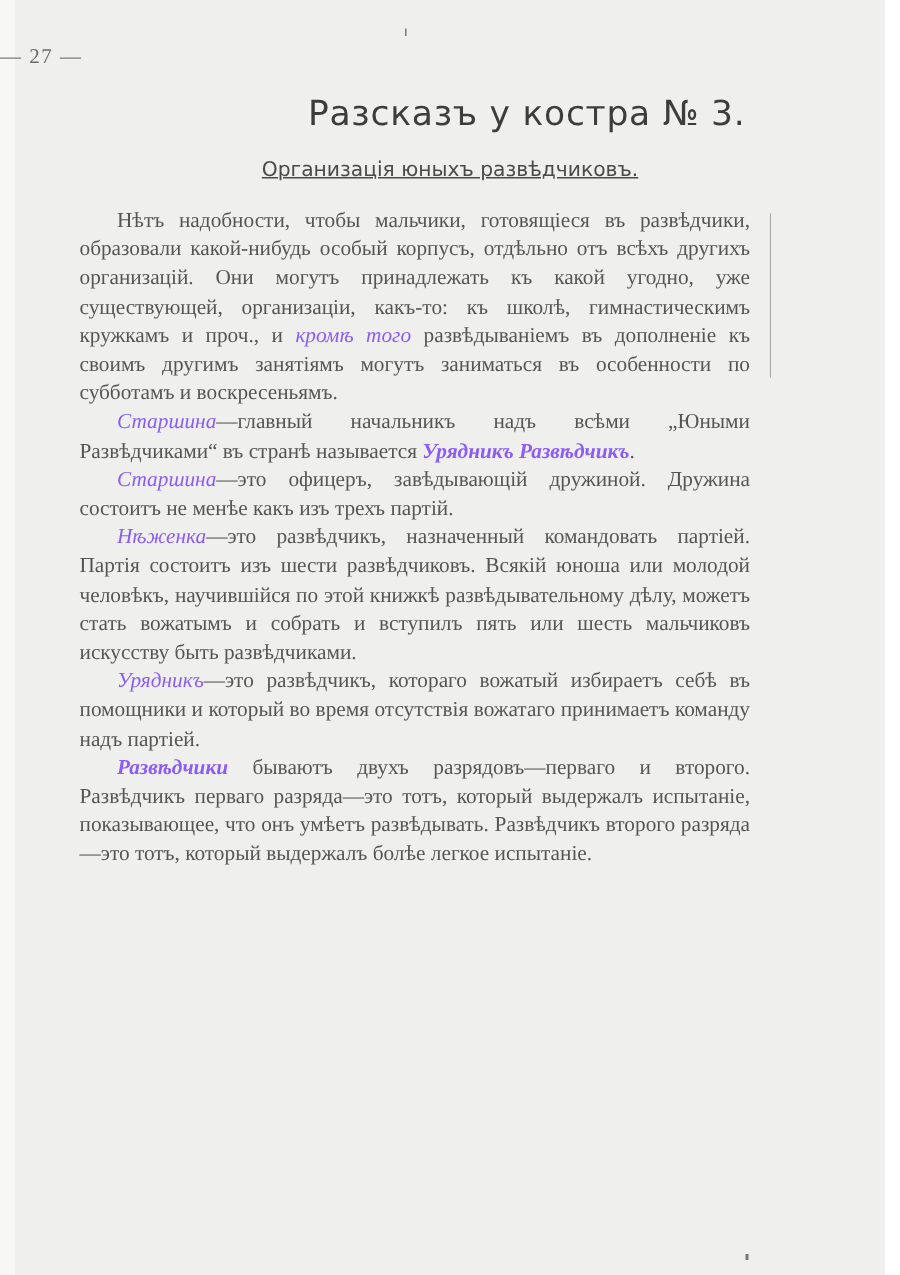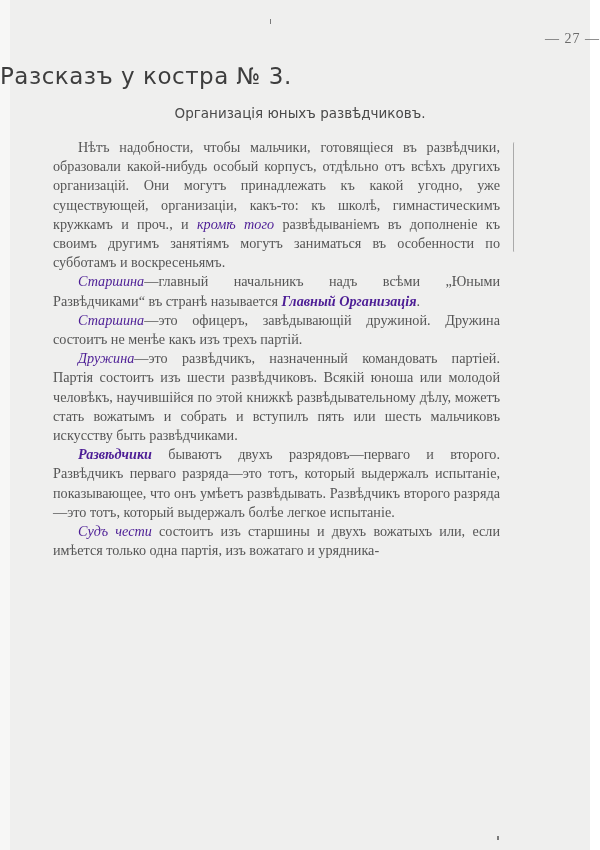--- a/index.html
+++ b/index.html
@@ -14,42 +14,43 @@
       background: #efefee;
       border-left: 10px solid #f7f7f6;
       box-sizing: border-box;
     }
     .right-edge {
       position: absolute; left: 590px; top: 0; width: 10px; height: 850px;
       background: #ffffff;
     }
     .page-number {
       position: absolute; top: 31px; left: 0; width: 600px;
-      text-align: right; font-size: 14px; color: #6a6a6a;
+      text-align: left; font-size: 14px; color: #6a6a6a;
       font-family: "Liberation Serif", serif; letter-spacing: 1px;
     }
     .chapter-title {
       position: absolute; top: 63px; left: 0; width: 497px;
-      text-align: left; font-size: 23px; color: #3d3d3d;
+      text-align: right; font-size: 23px; color: #3d3d3d;
       font-family: "DejaVu Sans", sans-serif; font-weight: normal;
       letter-spacing: 0.5px;
     }
     .subtitle {
       position: absolute; top: 105px; left: 0; width: 600px;
       text-align: center; font-size: 13.5px; color: #4a4a4a;
       font-family: "DejaVu Sans", sans-serif;
+      text-decoration: underline;
     }
     .body-text {
       position: absolute; top: 138px; left: 53px; width: 447px;
       font-family: "Liberation Serif", serif;
       font-size: 14.2px; line-height: 19.2px; color: #555555;
       text-align: justify;
     }
     .para { margin: 0; text-indent: 25px; text-align: justify; text-align-last: auto; }
-    .term { font-style: italic; color: #4c1d95; }
+    .term { font-style: italic; color: #8b5cf6; }
     .term.bold { font-weight: bold; }
     .margin-mark {
       position: absolute; left: 513px; top: 142px; width: 2px; height: 110px;
       border-left: 1px solid #9a9a9a; border-radius: 2px; opacity: 0.8;
     }
     .speck { position: absolute; width: 2px; height: 4px; background: #7a7a7a; }
   </style>
 </head>
 <body>
 
@@ -62,24 +63,24 @@
 
 <div class="margin-mark"></div>
 <div class="speck" style="left:270px;top:19px;width:1px;height:5px;"></div>
 <div class="speck" style="left:497px;top:836px;"></div>
 
 <div class="body-text">
   <p class="para"><span>Нѣтъ надобности, чтобы мальчики, готовящіеся въ развѣдчики, образовали какой-нибудь особый корпусъ, отдѣльно отъ всѣхъ другихъ организацій. Они могутъ принадлежать къ какой угодно, уже существующей, организаціи, какъ-то: къ школѣ, гимнастическимъ кружкамъ и проч., и </span><span class="term">кромѣ того</span><span> развѣдываніемъ въ дополненіе къ своимъ другимъ занятіямъ могутъ заниматься въ особенности по субботамъ и воскресеньямъ.</span></p>
 
 
 
-  <p class="para"><span class="term">Старшина</span><span>—главный начальникъ надъ всѣми „Юными Развѣдчиками“ въ странѣ называется </span><span class="term bold">Главный Организація</span><span>.</span></p>
+  <p class="para"><span class="term">Старшина</span><span>—главный начальникъ надъ всѣми „Юными Развѣдчиками“ въ странѣ называется </span><span class="term bold">Урядникъ Развѣдчикъ</span><span>.</span></p>
 
   <p class="para"><span class="term">Старшина</span><span>—это офицеръ, завѣдывающій дружиной. Дружина состоитъ не менѣе какъ изъ трехъ партій.</span></p>
 
-  <p class="para"><span class="term">Дружина</span><span>—это развѣдчикъ, назначенный командовать партіей. Партія состоитъ изъ шести развѣдчиковъ. Всякій юноша или молодой человѣкъ, научившійся по этой книжкѣ развѣдывательному дѣлу, можетъ стать вожатымъ и собрать и вступилъ пять или шесть мальчиковъ искусству быть развѣдчиками.</span></p>
+  <p class="para"><span class="term">Нѣженка</span><span>—это развѣдчикъ, назначенный командовать партіей. Партія состоитъ изъ шести развѣдчиковъ. Всякій юноша или молодой человѣкъ, научившійся по этой книжкѣ развѣдывательному дѣлу, можетъ стать вожатымъ и собрать и вступилъ пять или шесть мальчиковъ искусству быть развѣдчиками.</span></p>
 
+  <p class="para"><span class="term">Урядникъ</span><span>—это развѣдчикъ, котораго вожатый избираетъ себѣ въ помощники и который во время отсутствія вожатаго принимаетъ команду надъ партіей.</span></p>
 
   <p class="para"><span class="term bold">Развѣдчики</span><span> бываютъ двухъ разрядовъ—перваго и второго. Развѣдчикъ перваго разряда—это тотъ, который выдержалъ испытаніе, показывающее, что онъ умѣетъ развѣдывать. Развѣдчикъ второго разряда—это тотъ, который выдержалъ болѣе легкое испытаніе.</span></p>
 
 
-  <p class="para"><span class="term">Судъ чести</span><span> состоитъ изъ старшины и двухъ вожатыхъ или, если имѣется только одна партія, изъ вожатаго и урядника-</span></p>
 </div>
 
 </body></html>

